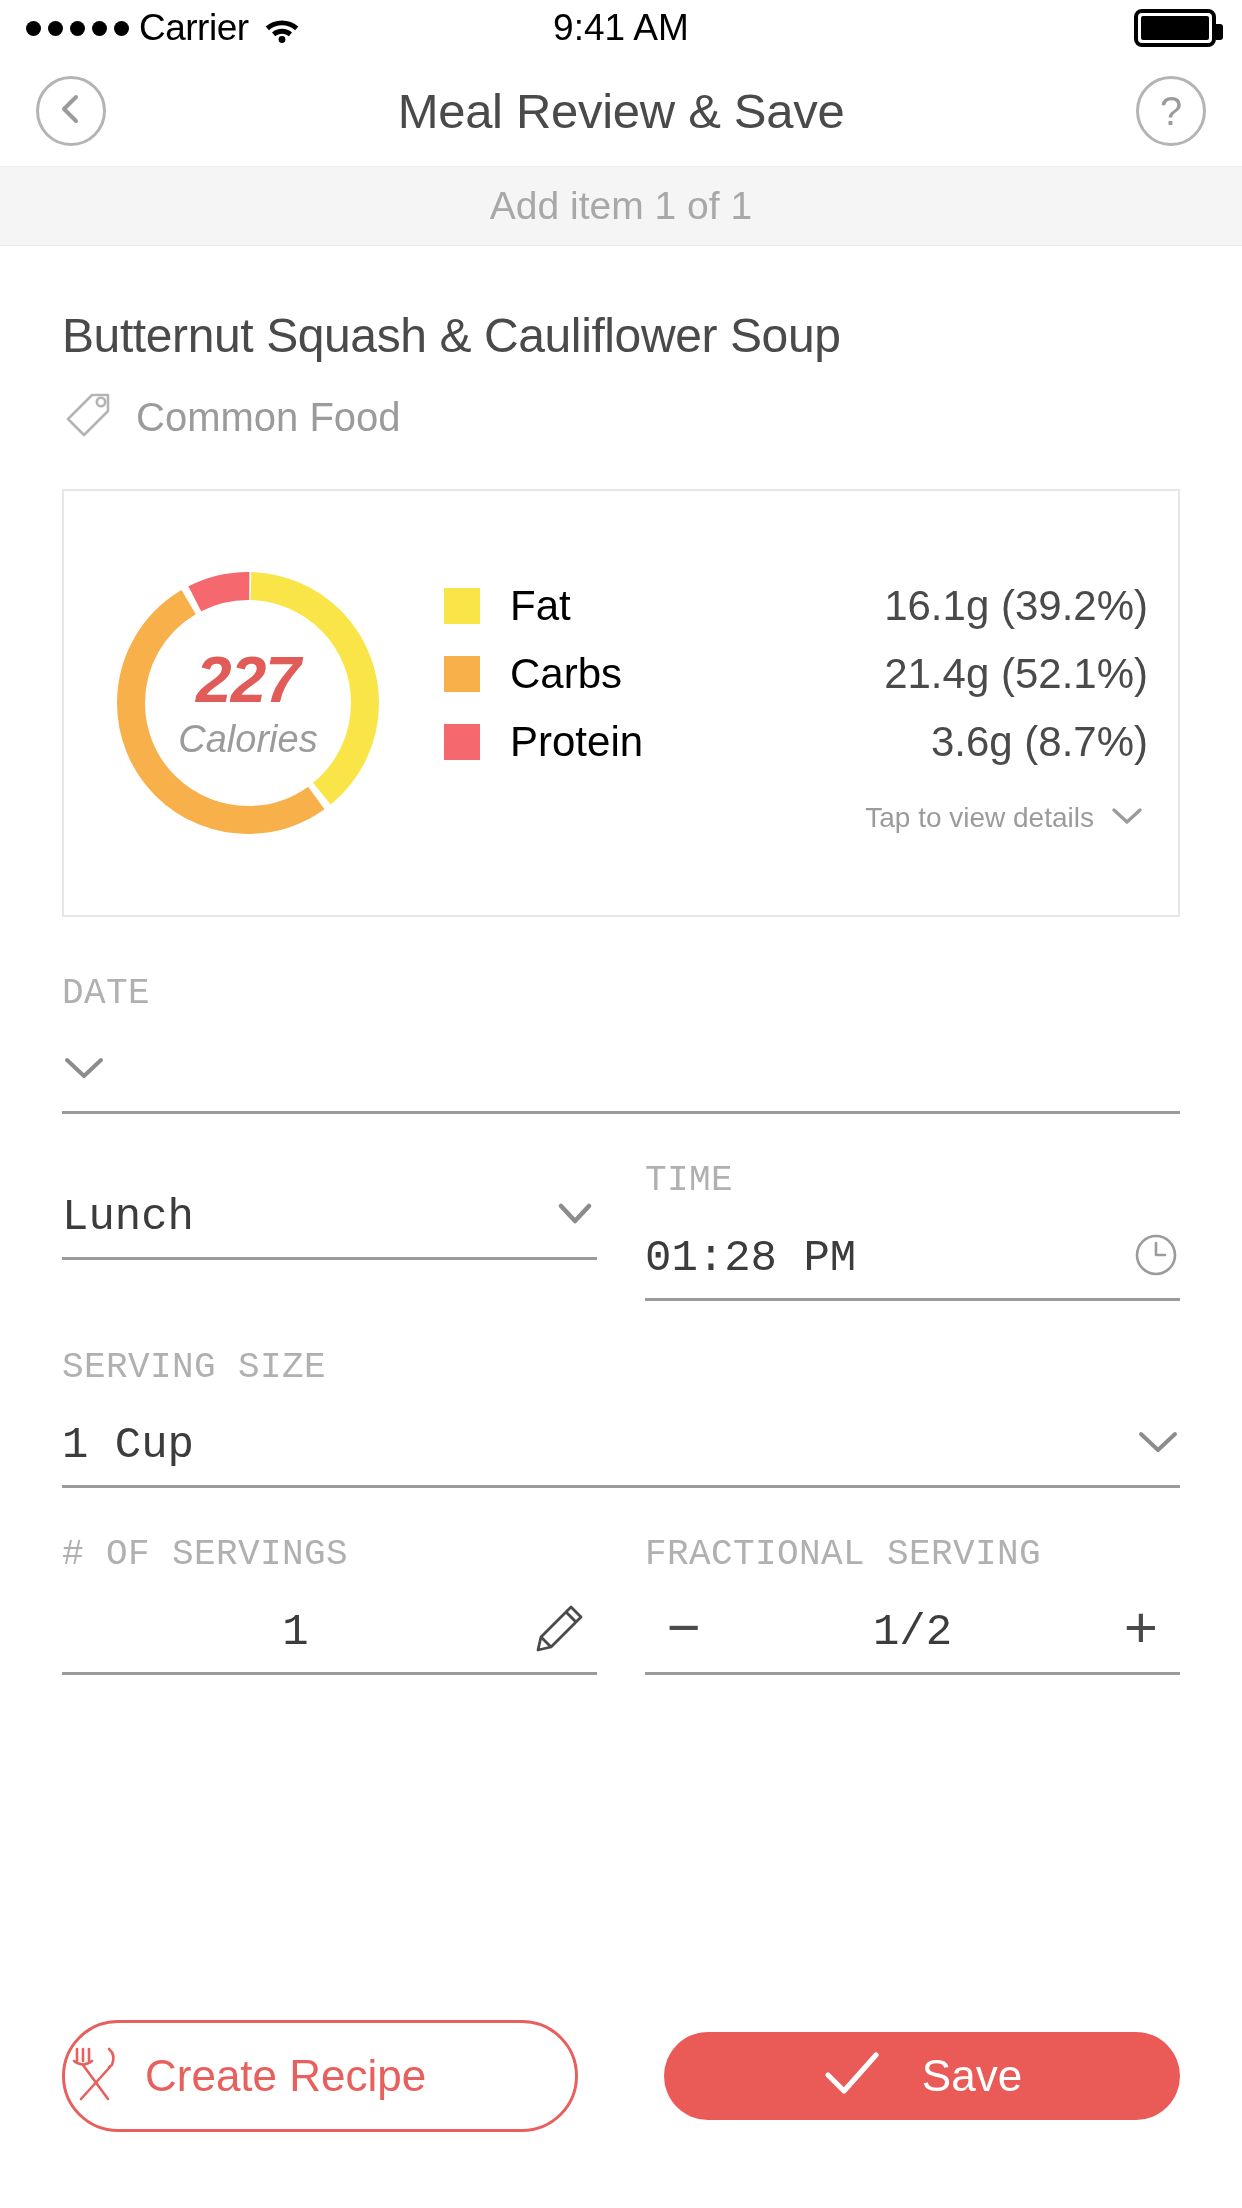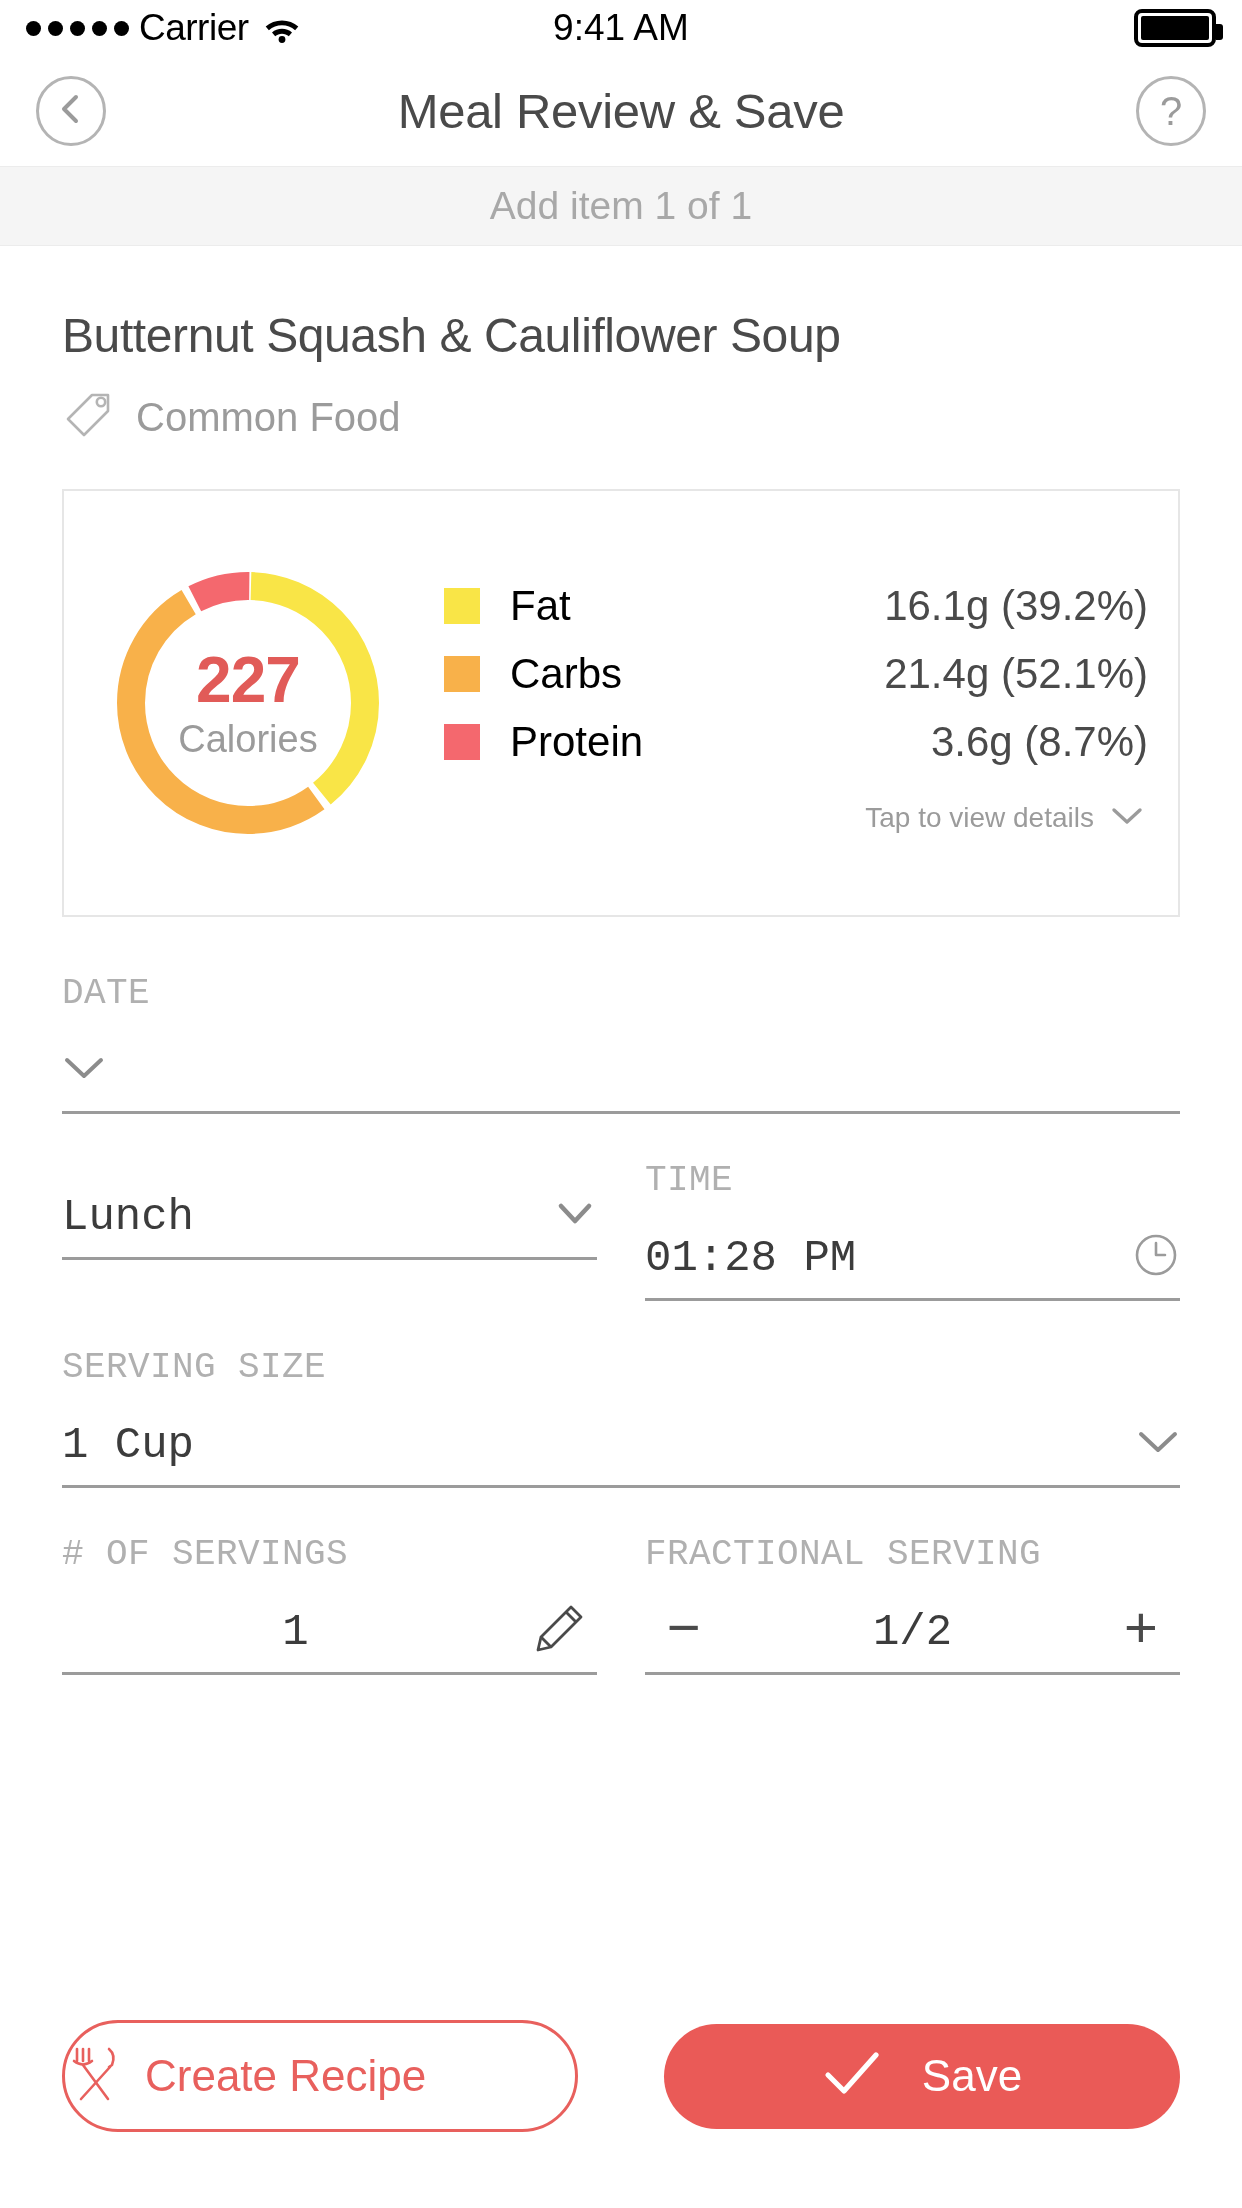--- a/index.html
+++ b/index.html
@@ -87,20 +87,21 @@
     border:2px solid #e6e6e6;
     background:#fff;
     height:428px;
     display:flex; align-items:center;
     padding:0 0 0 18px;
   }
   .donut-wrap{
     width:300px; height:300px; position:relative;
     flex:0 0 auto;
     margin-left:16px;
+    font-style:italic;
   }
   .donut-center{
     position:absolute; inset:0;
     display:flex; flex-direction:column; align-items:center; justify-content:center;
   }
   .donut-kcal{ font-size:64px; color:#e15b58; font-weight:700; line-height:1; letter-spacing:-1px; }
   .donut-label{ font-size:38px; color:#9b9b9b; margin-top:8px; line-height:1; }
 
   .legend{
     flex:1 1 auto;
@@ -162,21 +163,21 @@
     display:flex; align-items:center; justify-content:space-between;
   }
   .btn-outline{
     width:516px; height:112px; border-radius:56px;
     border:3px solid #e8605d; background:#fff;
     display:flex; align-items:center; justify-content:flex-start; gap:22px;
     cursor:pointer;
   }
   .btn-outline-label{ font-size:44px; color:#e8605d; }
   .btn-solid{
-    width:516px; height:105px; border-radius:56px;
+    width:516px; height:88px; border-radius:56px;
     background:#ea5a57; border:none;
     display:flex; align-items:center; justify-content:center; gap:40px;
     cursor:pointer;
   }
   .btn-solid-label{ font-size:44px; color:#ffffff; }
 </style>
 </head>
 <body>
 
 <div class="statusbar">

